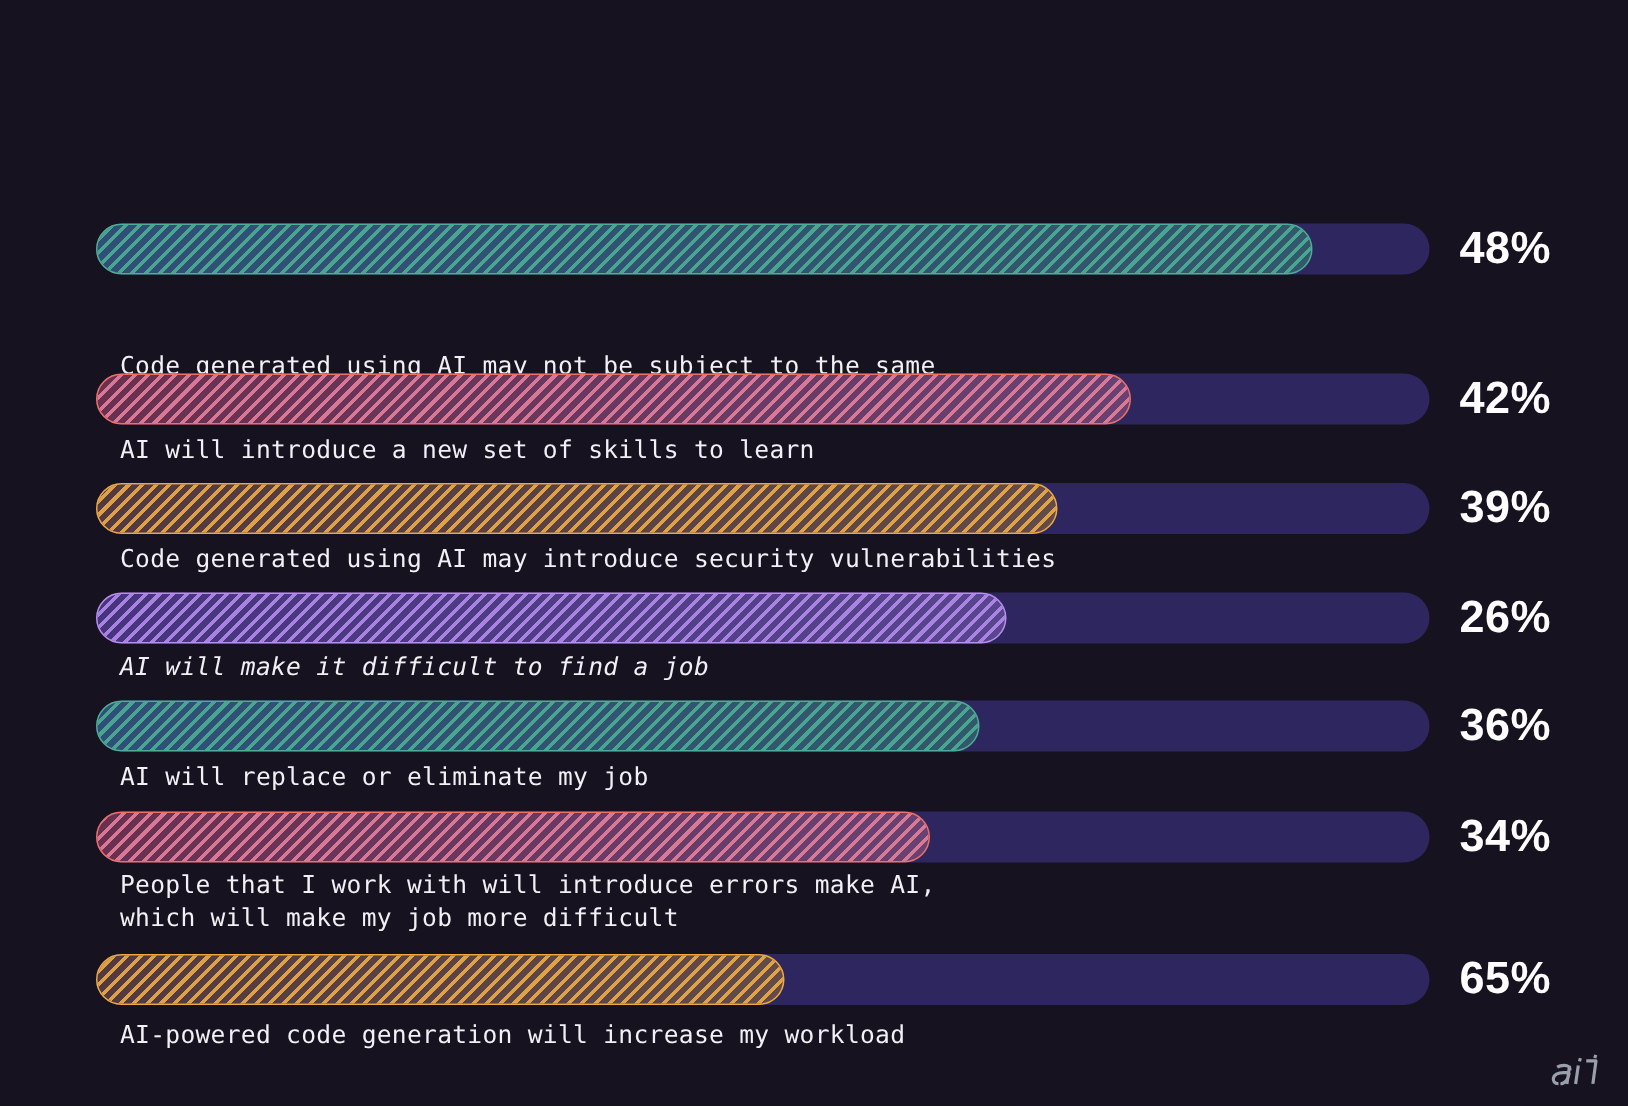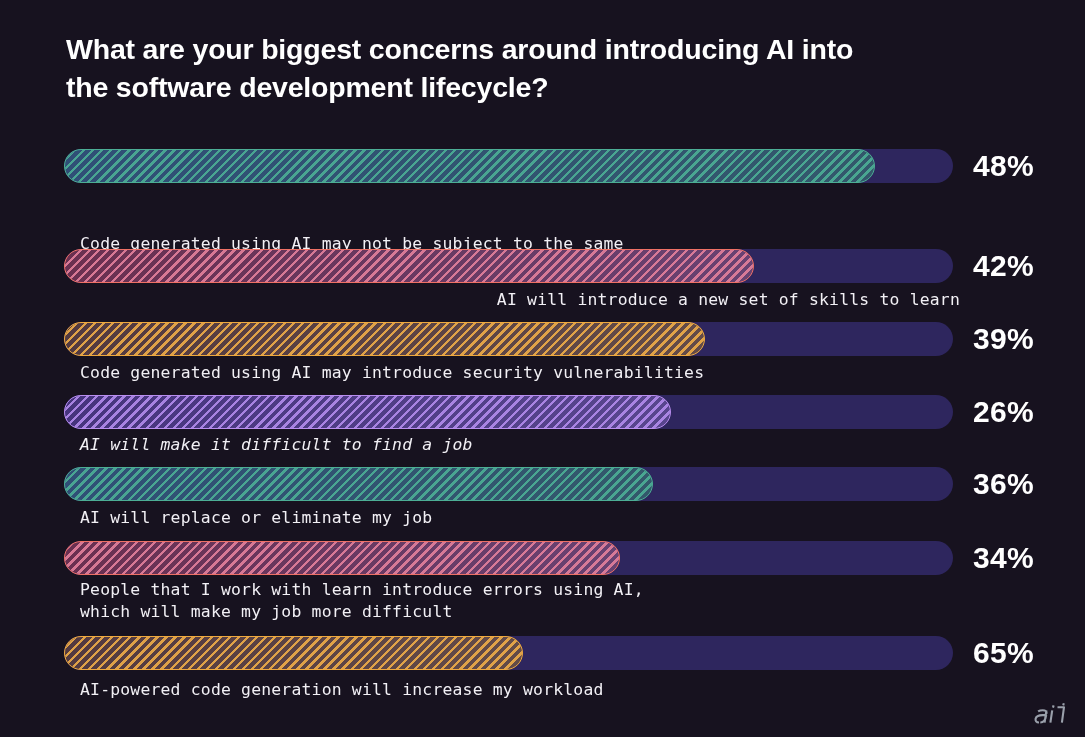--- a/index.html
+++ b/index.html
@@ -138,38 +138,36 @@
     width: 42px;
     height: 30px;
   }
   .logo svg { display: block; }
 </style>
 </head>
 <body>
 
 <div class="poster">
 
-  <div class="title">What are your biggest concerns around introducing AI into
-the software development lifecycle?</div>
 
   <div class="chart" id="chart-rows">
       <div class="row">
         <div class="track" style="top: 149px;">
           <div class="bar c-teal" style="width: 811px;"></div>
         </div>
         <div class="pct" style="top: 149px;">48%</div>
         <div class="label" style="top: 188px; margin-top: 45px;">Code generated using AI may not be subject to the same
 copyright protection as human-generated code</div>
       </div>
       <div class="row">
         <div class="track" style="top: 249px;">
           <div class="bar c-pink" style="width: 690px;"></div>
         </div>
         <div class="pct" style="top: 249px;">42%</div>
-        <div class="label" style="top: 289px; text-align: right;">AI will introduce a new set of skills to learn</div>
+        <div class="label" style="top: 289px;">AI will introduce a new set of skills to learn</div>
       </div>
       <div class="row">
         <div class="track" style="top: 322px;">
           <div class="bar c-amber" style="width: 641px;"></div>
         </div>
         <div class="pct" style="top: 322px;">39%</div>
         <div class="label" style="top: 362px;">Code generated using AI may introduce security vulnerabilities</div>
       </div>
       <div class="row">
         <div class="track" style="top: 395px;">
@@ -183,21 +181,21 @@
           <div class="bar c-teal" style="width: 589px;"></div>
         </div>
         <div class="pct" style="top: 467px;">36%</div>
         <div class="label" style="top: 507px;">AI will replace or eliminate my job</div>
       </div>
       <div class="row">
         <div class="track" style="top: 541px;">
           <div class="bar c-pink" style="width: 556px;"></div>
         </div>
         <div class="pct" style="top: 541px;">34%</div>
-        <div class="label" style="top: 579px;">People that I work with learn introduce errors using AI,
+        <div class="label" style="top: 579px;">People that I work with will introduce errors make AI,
 which will make my job more difficult</div>
       </div>
       <div class="row">
         <div class="track" style="top: 636px;">
           <div class="bar c-amber" style="width: 459px;"></div>
         </div>
         <div class="pct" style="top: 636px;">65%</div>
         <div class="label" style="top: 679px;">AI-powered code generation will increase my workload</div>
       </div>
     </div>

